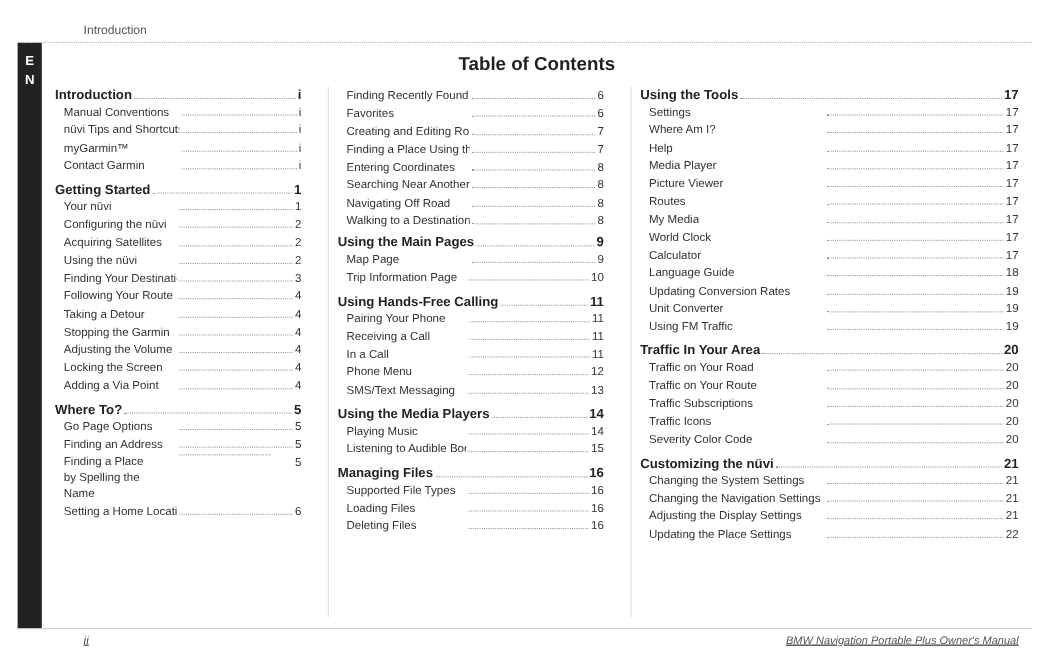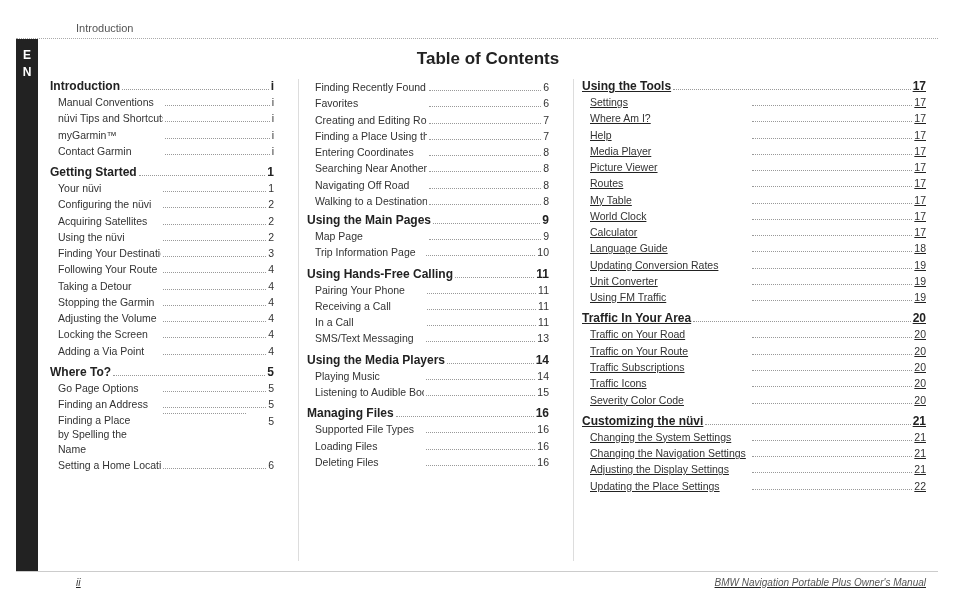--- a/index.html
+++ b/index.html
@@ -90,21 +90,20 @@
       flex: 1;
     }
 
     .column {
       flex: 1;
       padding-right: 16px;
     }
 
     .column:last-child {
       padding-right: 0;
-      text-decoration: underline;
     }
 
     .column-divider {
       width: 1px;
       background: #ddd;
       margin: 0 8px;
     }
 
     .toc-section {
       margin-bottom: 6px;
@@ -407,20 +406,25 @@
               <span class="toc-label">Receiving a Call</span>
               <span class="toc-dots"></span>
               <span class="toc-page">11</span>
             </div>
             <div class="toc-entry">
               <span class="toc-label">In a Call</span>
               <span class="toc-dots"></span>
               <span class="toc-page">11</span>
             </div>
             <div class="toc-entry">
+              <span class="toc-label">Phone Menu</span>
+              <span class="toc-dots"></span>
+              <span class="toc-page">12</span>
+            </div>
+            <div class="toc-entry">
               <span class="toc-label">SMS/Text Messaging</span>
               <span class="toc-dots"></span>
               <span class="toc-page">13</span>
             </div>
           </div>
 
           <div class="toc-section" style="margin-top:4px;">
             <div class="section-header-row">
               <span class="section-header-label">Using the Media Players</span>
               <span class="section-header-dots"></span>
@@ -497,21 +501,21 @@
               <span class="toc-label">Picture Viewer</span>
               <span class="toc-dots"></span>
               <span class="toc-page">17</span>
             </div>
             <div class="toc-entry">
               <span class="toc-label">Routes</span>
               <span class="toc-dots"></span>
               <span class="toc-page">17</span>
             </div>
             <div class="toc-entry">
-              <span class="toc-label">My Table</span>
+              <span class="toc-label">My Media</span>
               <span class="toc-dots"></span>
               <span class="toc-page">17</span>
             </div>
             <div class="toc-entry">
               <span class="toc-label">World Clock</span>
               <span class="toc-dots"></span>
               <span class="toc-page">17</span>
             </div>
             <div class="toc-entry">
               <span class="toc-label">Calculator</span>

